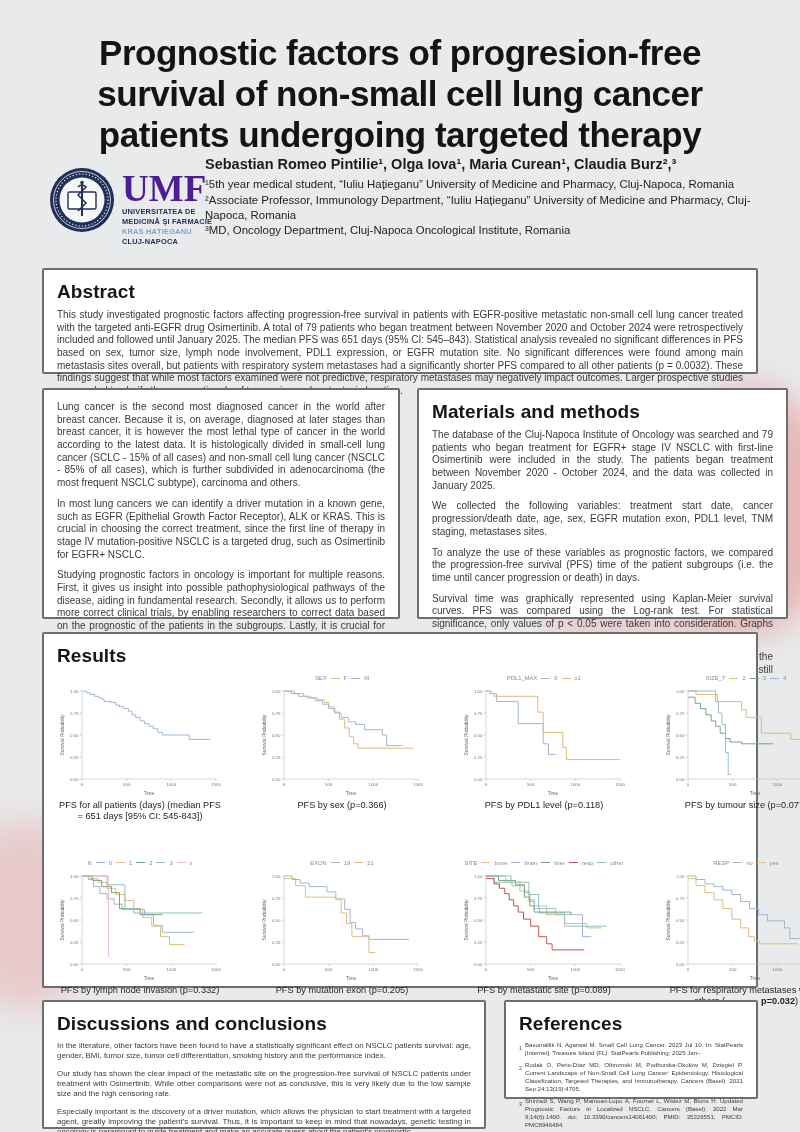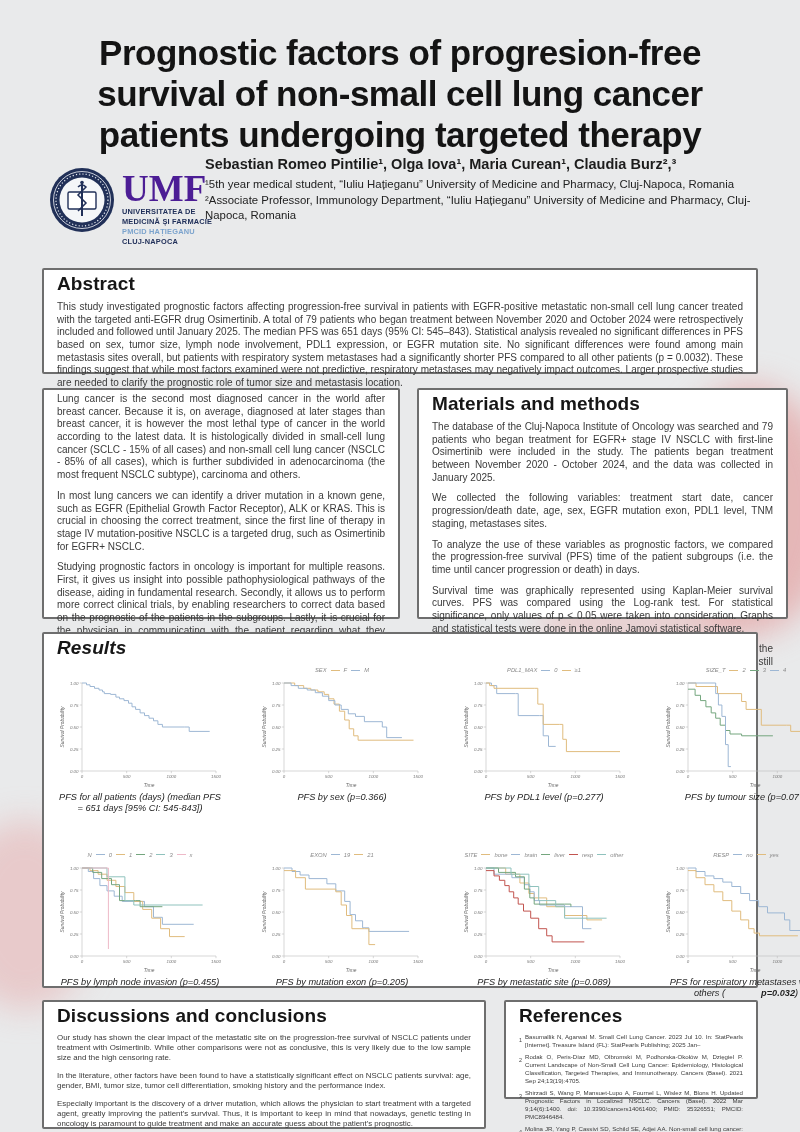--- a/index.html
+++ b/index.html
@@ -24,31 +24,31 @@
   .umf-acronym{font-family:"Liberation Serif",serif;font-size:37px;font-weight:700;color:#4c1d95;line-height:1;}
   .umf-line{font-size:7.4px;font-weight:700;color:#21305a;line-height:1.35;letter-spacing:.2px;}
   .umf-line.lt{color:#7ba3cd;}
   .authors{position:absolute;left:205px;top:156px;width:575px;font-size:14.5px;font-weight:700;color:#1c1c1c;z-index:1;}
   .affils{position:absolute;left:205px;top:177px;width:565px;font-size:11.4px;line-height:1.3;color:#222;z-index:1;}
   .affils div{margin-bottom:1px;}
 
   
   .box{
     position:absolute;background:#fff;border:2.5px solid #6e6e6e;border-radius:2px;
-    box-sizing:border-box;padding:3px 13px;z-index:1;
+    box-sizing:border-box;padding:11px 13px;z-index:1;
   }
   .box h2{margin:0 0 6px 0;font-size:19px;font-weight:800;color:#161616;letter-spacing:.1px;}
   .bodytext{font-size:10px;line-height:1.27;text-align:justify;color:#3a3a3a;}
   .bodytext p{margin:0 0 8px 0;}
   .bodytext p:last-child{margin-bottom:0;}
 
   .box-abstract{left:42px;top:268px;width:716px;height:106px;}
   .box-intro{left:42px;top:388px;width:358px;height:231px;}
   .box-methods{left:417px;top:388px;width:371px;height:231px;}
-  .box-results{left:42px;top:632px;width:716px;height:356px;font-style:italic;}
+  .box-results{left:42px;top:632px;width:716px;height:356px;}
   .box-disc{left:42px;top:1000px;width:444px;height:129px;}
   .box-refs{left:504px;top:1000px;width:254px;height:99px;}
 
   
   #results-grid{display:grid;grid-template-columns:repeat(4,1fr);column-gap:6px;row-gap:6px;margin-top:2px;gap:36px;}
   .km-cell{display:flex;flex-direction:column;align-items:center;}
   .km-legend{height:10px;font-size:5.8px;color:#8a8a8a;display:flex;align-items:center;gap:4px;white-space:nowrap;}
   .km-legend .sw{display:inline-block;width:9px;height:0;border-top:1.6px solid;}
   .km-caption{font-size:9.2px;color:#1f1f1f;text-align:center;line-height:1.18;margin-top:1px;max-width:168px;}
   .km-caption b{font-weight:700;margin-left:36px;}
@@ -83,28 +83,29 @@
     <line x1="34" y1="18" x2="34" y2="50" stroke="#213058" stroke-width="2"></line>
     <path d="M30 21 q4 -4 8 0 q-4 4 -8 8 q4 4 8 8 q-4 4 -8 8" fill="none" stroke="#213058" stroke-width="1.5"></path>
     <circle cx="34" cy="16.5" r="1.8" fill="#213058"></circle>
   </svg>
 </div>
 
 <div class="umf-block">
   <div class="umf-acronym">UMF</div>
   <div class="umf-line">UNIVERSITATEA DE</div>
   <div class="umf-line">MEDICINĂ ȘI FARMACIE</div>
-  <div class="umf-line lt">PMCID HAȚIEGANU</div>
+  <div class="umf-line lt">KRAS HAȚIEGANU</div>
   <div class="umf-line">CLUJ-NAPOCA</div>
 </div>
 
 <div class="authors">Sebastian Romeo Pintilie¹, Olga Iova¹, Maria Curean¹, Claudia Burz²,³</div>
 <div class="affils">
   <div>¹5th year medical student, “Iuliu Hațieganu” University of Medicine and Pharmacy, Cluj-Napoca, Romania</div>
   <div>²Associate Professor, Immunology Department, “Iuliu Hațieganu” University of Medicine and Pharmacy, Cluj-Napoca, Romania</div>
+  <div>³MD, Oncology Department, Cluj-Napoca Oncological Institute, Romania</div>
 </div>
 
 <div class="box box-abstract">
   <h2>Abstract</h2>
   <div class="bodytext">This study investigated prognostic factors affecting progression-free survival in patients with EGFR-positive metastatic non-small cell lung cancer treated with the targeted anti-EGFR drug Osimertinib. A total of 79 patients who began treatment between November 2020 and October 2024 were retrospectively included and followed until January 2025. The median PFS was 651 days (95% CI: 545–843). Statistical analysis revealed no significant differences in PFS based on sex, tumor size, lymph node involvement, PDL1 expression, or EGFR mutation site. No significant differences were found among main metastasis sites overall, but patients with respiratory system metastases had a significantly shorter PFS compared to all other patients (p = 0.0032). These findings suggest that while most factors examined were not predictive, respiratory metastases may negatively impact outcomes. Larger prospective studies are needed to clarify the prognostic role of tumor size and metastasis location.</div>
 </div>
 
 <div class="box box-intro">
   <div class="bodytext">
     <p>Lung cancer is the second most diagnosed cancer in the world after breast cancer. Because it is, on average, diagnosed at later stages than breast cancer, it is however the most lethal type of cancer in the world according to the latest data. It is histologically divided in small-cell lung cancer (SCLC - 15% of all cases) and non-small cell lung cancer (NSCLC - 85% of all cases), which is further subdivided in adenocarcinoma (the most frequent NSCLC subtype), carcinoma and others.</p>
@@ -219,21 +220,21 @@
           <text x="69.66666666666666" y="103" font-size="4.4" fill="#777" text-anchor="middle" font-family="Liberation Sans, sans-serif">500</text>
           <line x1="114.33333333333333" y1="96" x2="114.33333333333333" y2="98.2" stroke="#bdbdbd" stroke-width="0.6"></line>
           <text x="114.33333333333333" y="103" font-size="4.4" fill="#777" text-anchor="middle" font-family="Liberation Sans, sans-serif">1000</text>
           <line x1="159" y1="96" x2="159" y2="98.2" stroke="#bdbdbd" stroke-width="0.6"></line>
           <text x="159" y="103" font-size="4.4" fill="#777" text-anchor="middle" font-family="Liberation Sans, sans-serif">1500</text>
           <text x="92" y="112" font-size="4.8" fill="#666" text-anchor="middle" font-family="Liberation Sans, sans-serif">Time</text>
           <text x="6.5" y="52" font-size="4.8" fill="#666" text-anchor="middle" font-family="Liberation Sans, sans-serif" transform="rotate(-90 6.5 52)">Survival Probability</text>
           <path d="M25.0,8.0 H30.4 V10.6 H35.7 V18.6 H54.5 V18.6 H57.2 V40.6 H78.6 V40.6 H82.2 V60.8 H87.5 V71.4 H94.7 V71.4" fill="none" stroke="#9db7d4" stroke-width="1"></path>
           <path d="M25.0,8.0 H28.6 V10.6 H33.0 V13.3 H73.2 V13.3 H76.8 V29.1 H82.2 V49.4 H98.3 V49.4 H101.8 V64.3 H105.4 V76.6 H159.0 V76.6" fill="none" stroke="#e0bc7e" stroke-width="1"></path>
         </svg>
-        <div class="km-caption">PFS by PDL1 level (p=0.277)</div>
+        <div class="km-caption">PFS by PDL1 level (p=0.118)</div>
       </div>
       <div class="km-cell">
         <div class="km-legend">
           <span>SIZE_T</span>
           <span class="sw" style="border-top-color: rgb(224, 188, 126);"></span>
           <span>2</span>
           <span class="sw" style="border-top-color: rgb(116, 166, 126);"></span>
           <span>3</span>
           <span class="sw" style="border-top-color: rgb(157, 183, 212);"></span>
           <span>4</span>
@@ -303,21 +304,21 @@
           <line x1="159" y1="96" x2="159" y2="98.2" stroke="#bdbdbd" stroke-width="0.6"></line>
           <text x="159" y="103" font-size="4.4" fill="#777" text-anchor="middle" font-family="Liberation Sans, sans-serif">1500</text>
           <text x="92" y="112" font-size="4.8" fill="#666" text-anchor="middle" font-family="Liberation Sans, sans-serif">Time</text>
           <text x="6.5" y="52" font-size="4.8" fill="#666" text-anchor="middle" font-family="Liberation Sans, sans-serif" transform="rotate(-90 6.5 52)">Survival Probability</text>
           <path d="M25.0,8.0 H31.3 V11.5 H36.6 V18.6 H42.9 V25.6 H50.0 V30.9 H57.2 V36.2 H65.2 V41.4 H87.5 V46.7 H96.5 V57.3 H105.4 V64.3 H136.7 V64.3" fill="none" stroke="#9db7d4" stroke-width="1"></path>
           <path d="M25.0,8.0 H33.0 V10.6 H41.1 V14.2 H50.0 V20.3 H58.9 V26.5 H67.9 V32.6 H76.8 V41.4 H85.7 V49.4 H94.7 V58.2 H103.6 V68.7 H112.5 V76.6 H127.7 V76.6" fill="none" stroke="#e0bc7e" stroke-width="1"></path>
           <path d="M25.0,8.0 H35.7 V12.4 H44.7 V18.6 H54.5 V24.7 H62.5 V40.6 H78.6 V40.6 H83.1 V46.7 H105.4 V46.7" fill="none" stroke="#74a67e" stroke-width="1"></path>
           <path d="M25.0,8.0 H50.0 V16.8 H67.9 V40.6 H76.8 V45.0 H145.6 V45.0" fill="none" stroke="#8fc2bd" stroke-width="1"></path>
           <path d="M25.0,8.0 H51.4 V8.0 H51.4 V89.0" fill="none" stroke="#eeb9c8" stroke-width="1"></path>
         </svg>
-        <div class="km-caption">PFS by lymph node invasion (p=0.455)</div>
+        <div class="km-caption">PFS by lymph node invasion (p=0.332)</div>
       </div>
       <div class="km-cell">
         <div class="km-legend">
           <span>EXON</span>
           <span class="sw" style="border-top-color: rgb(157, 183, 212);"></span>
           <span>19</span>
           <span class="sw" style="border-top-color: rgb(224, 188, 126);"></span>
           <span>21</span>
         </div>
         <svg width="166" height="116" viewBox="0 0 166 116">
@@ -428,22 +429,22 @@
           <path d="M25.0,10.6 H33.0 V17.7 H42.0 V24.7 H50.9 V31.8 H59.8 V40.6 H68.8 V51.1 H77.7 V59.9 H85.7 V68.7 H91.1 V73.1 H96.5 V75.8 H134.9 V75.8" fill="none" stroke="#e0bc7e" stroke-width="1"></path>
         </svg>
         <div class="km-caption">PFS for respiratory metastases vs. all others (<b>p=0.032</b>)</div>
       </div>
     </div>
 </div>
 
 <div class="box box-disc">
   <h2>Discussions and conclusions</h2>
   <div class="bodytext" style="font-size:7.9px;">
+    <p>In the literature, other factors have been found to have a statistically significant effect on NSCLC patients survival: age, gender, BMI, tumor size, tumor cell differentiation, smoking history and the performance index.</p>
     <p>Our study has shown the clear impact of the metastatic site on the progression-free survival of NSCLC patients under treatment with Osimertinib. While other comparisons were not as conclusive, this is very likely due to the low sample size and the high censoring rate.</p>
-    <p>In the literature, other factors have been found to have a statistically significant effect on NSCLC patients survival: age, gender, BMI, tumor size, tumor cell differentiation, smoking history and the performance index.</p>
     <p>Especially important is the discovery of a driver mutation, which allows the physician to start treatment with a targeted agent, greatly improving the patient's survival. Thus, it is important to keep in mind that nowadays, genetic testing in oncology is paramount to guide treatment and make an accurate guess about the patient's prognostic.</p>
   </div>
 </div>
 
 <div class="box box-refs">
   <h2>References</h2>
   <div class="refs-list">
     <div class="ref-item">
       <span class="ref-num">1</span>
       <span class="ref-text">Basumallik N, Agarwal M. Small Cell Lung Cancer. 2023 Jul 10. In: StatPearls [Internet]. Treasure Island (FL): StatPearls Publishing; 2025 Jan–</span>

